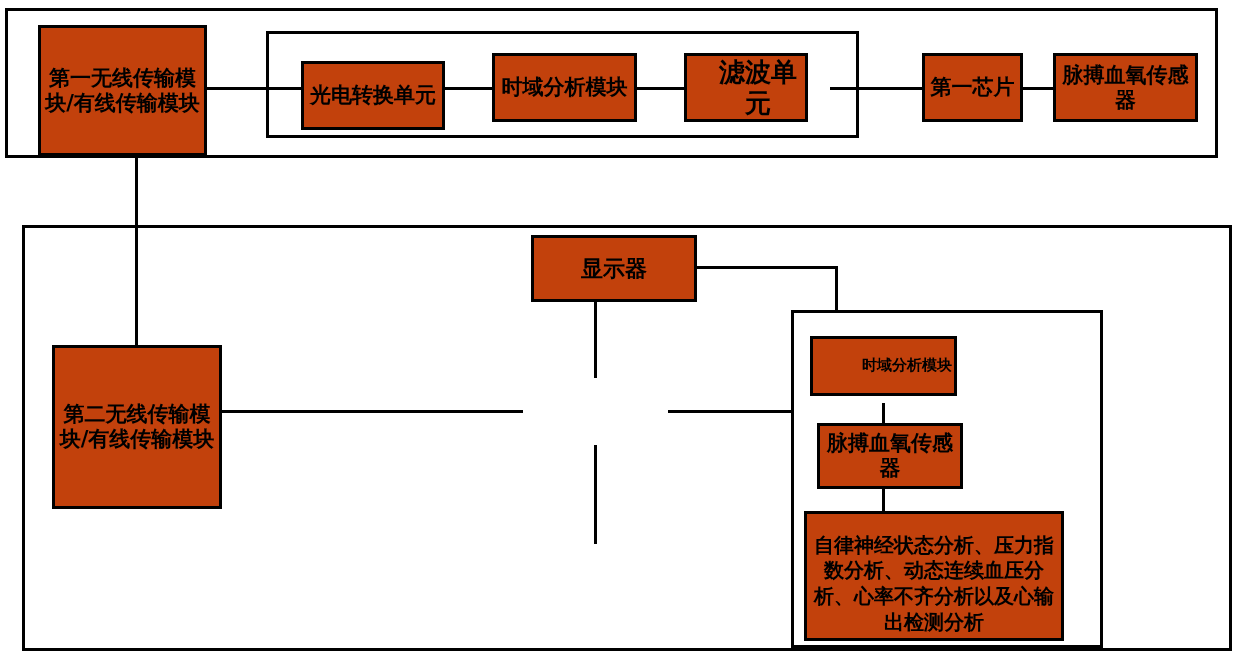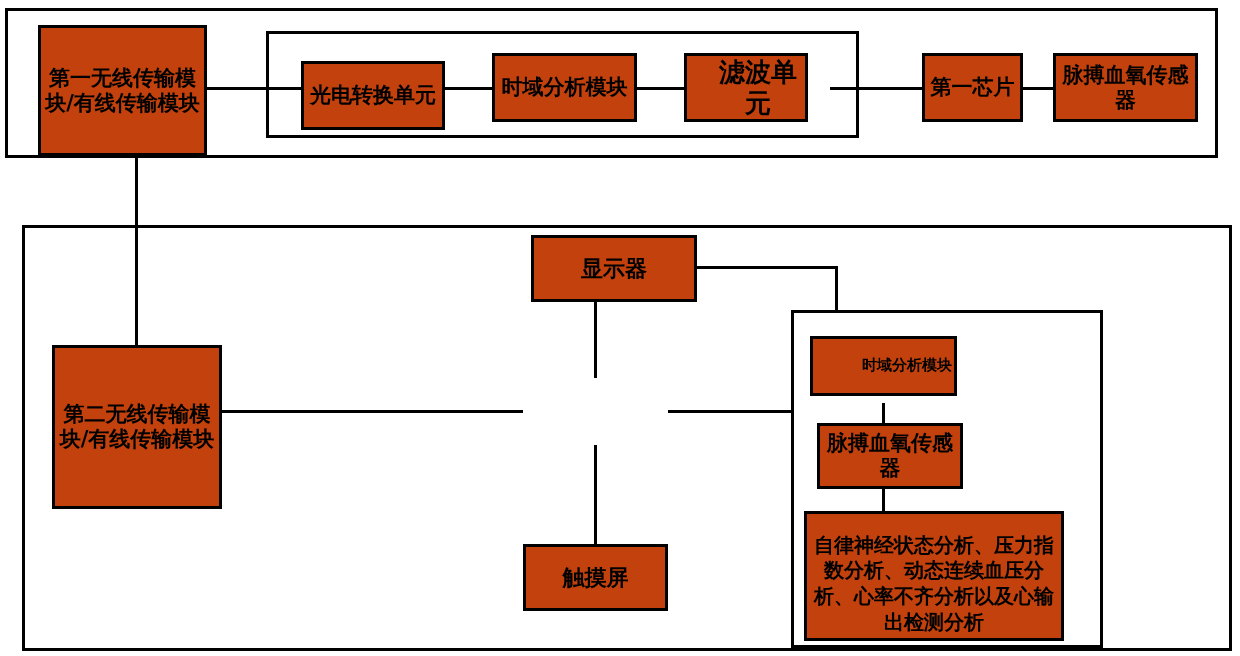--- a/index.html
+++ b/index.html
@@ -119,23 +119,20 @@
 
   <div class="node" style="left:52px; top:345px; width:170px; height:164px; font-size:21px;">
     <span class="txt">第二无线传输模块/有线传输模块</span>
   </div>
 
   <div class="node" style="left:531px; top:235px; width:166px; height:67px; font-size:22px;">
     <span class="txt">显示器</span>
   </div>
 
 
-  <div class="node" style="left:523px; top:544px; width:145px; height:67px; font-size:22px;">
-    <span class="txt">触摸屏</span>
-  </div>
 
   <div class="node" style="left:810px; top:336px; width:147px; height:60px; font-size:15px;text-align:right;">
     <span class="txt">时域分析模块</span>
   </div>
 
   <div class="node" style="left:817px; top:423px; width:146px; height:66px; font-size:21px;">
     <span class="txt">脉搏血氧传感器</span>
   </div>
 
   <div class="node" style="left:804px; top:511px; width:260px; height:130px; font-size:20px;">

